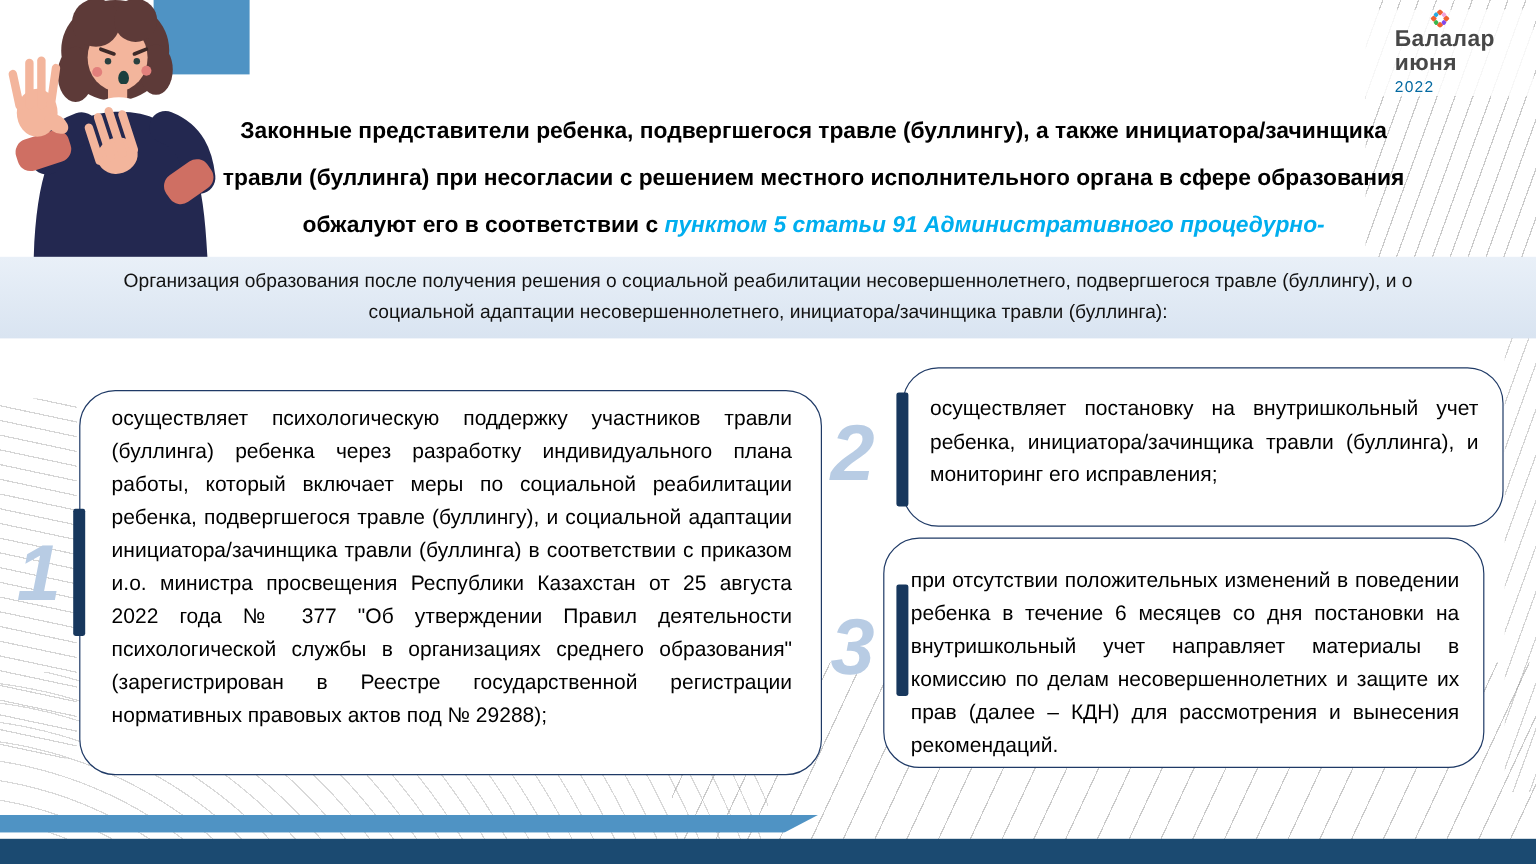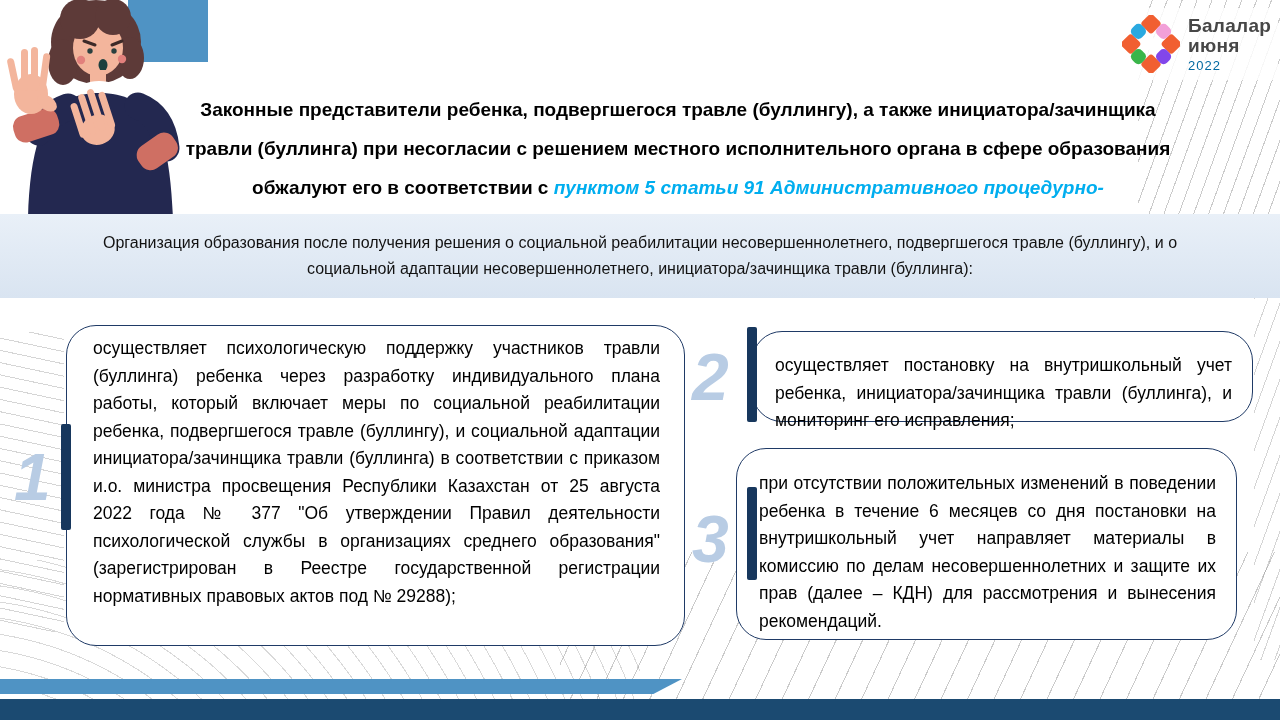--- a/index.html
+++ b/index.html
@@ -36,41 +36,41 @@
   
   .title-block{
     left:172px;top:90px;width:1012px;
     font-size:19px;line-height:39px;font-weight:bold;color:#000;
     text-align:center;
   }
   .title-blue{color:#00aeef;font-style:italic;}
 
   
   .banner{
-    left:0;top:214px;width:1280px;height:84px;
+    left:0;top:214px;width:1280px;height:68px;
     background:linear-gradient(#e9f0f8,#d9e4f1);
     display:flex;align-items:center;justify-content:center;
   }
   .banner-text{
     width:1150px;text-align:center;
     font-size:16px;line-height:26px;color:#121212;font-weight:400;
   }
 
   
   .box{
     position:absolute;background:#ffffff;
     border:1.6px solid #1f3a66;border-radius:30px;
     box-sizing:border-box;
   }
   .box-text{
     font-size:17.5px;line-height:27.5px;color:#000;
     text-align:justify;text-align-last:left;
   }
   #box1{left:66px;top:325px;width:619px;height:321px;padding:9px 24px 0 26px;}
-  #box2{left:752px;top:331px;width:501px;height:91px;padding:20px 20px 6px 22px;}
+  #box2{left:752px;top:306px;width:501px;height:133px;padding:20px 20px 6px 22px;}
   #box3{left:736px;top:448px;width:501px;height:192px;padding:21px 20px 0 22px;}
 
   .accent-bar{
     position:absolute;width:10px;background:#17375d;border-radius:2px;
   }
   #bar1{left:61px;top:424px;height:106px;}
   #bar2{left:747px;top:327px;height:95px;}
   #bar3{left:747px;top:487px;height:93px;}
 
   .big-number{
@@ -83,21 +83,21 @@
   #num3{left:692px;top:506px;}
 
   
   .steel-bar{
     left:0;top:679px;width:682px;height:15px;background:#4f93c4;
     clip-path:polygon(0 0,100% 0,95.8% 100%,0 100%);
   }
   .bottom-strip{left:0;top:699px;width:1280px;height:21px;background:#1b4a71;}
 
   
-  .logo{left:1122px;top:8px;width:156px;height:72px;display:flex;align-items:center;background:rgba(255,255,255,.85);}
+  .logo{left:1122px;top:8px;width:156px;height:72px;display:flex;align-items:center;background:rgba(255,255,255,.85);flex-direction:column;}
   .logo-text{margin-left:8px;color:#474747;}
   .logo-line{font-weight:bold;font-size:19px;line-height:20px;letter-spacing:.3px;}
   .logo-year{font-size:13px;color:#0369a1;margin-top:2px;letter-spacing:1px;}
 
   .person{left:0;top:0;width:232px;height:218px;}
 </style>
 </head>
 <body>
 
 <div class="deco deco-right-top"></div>

